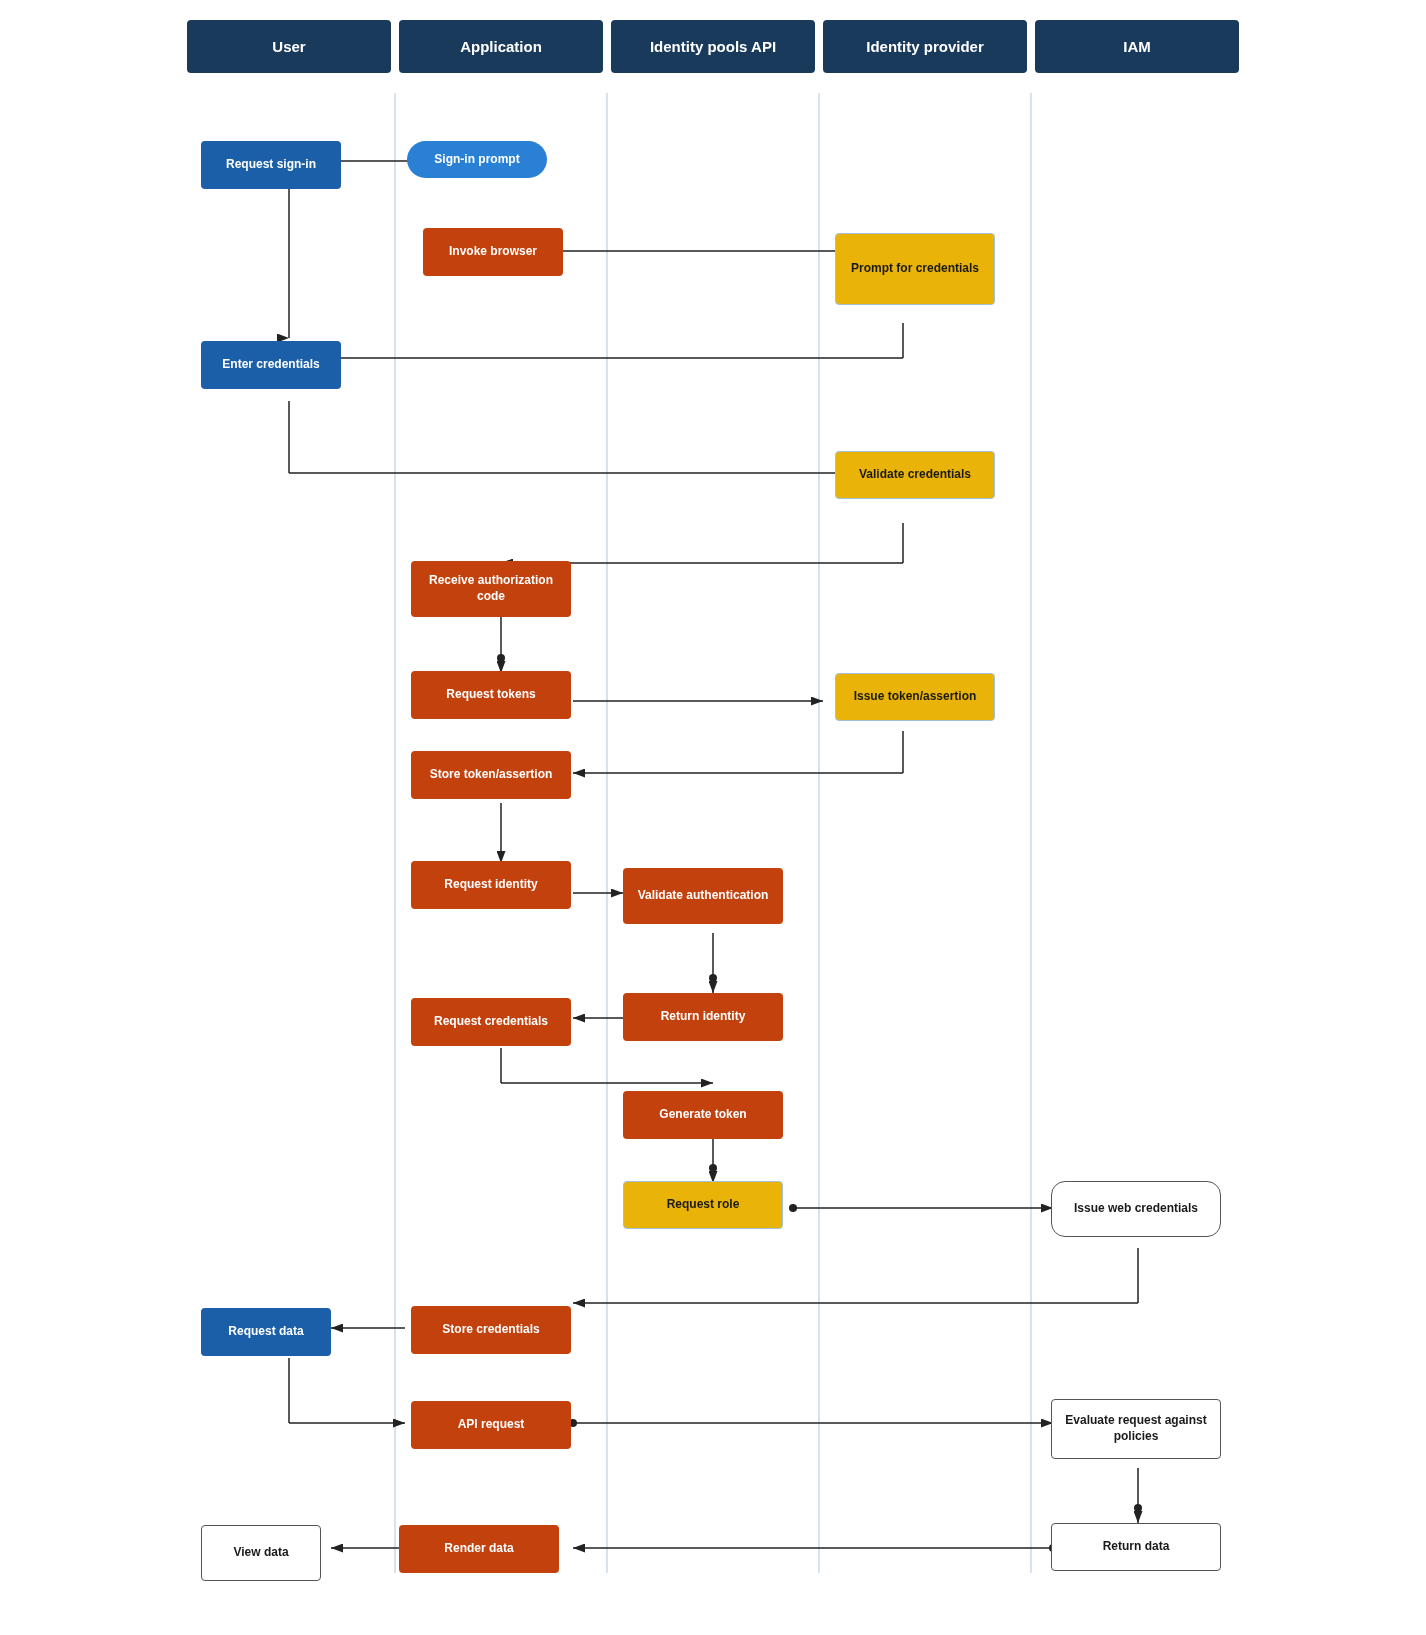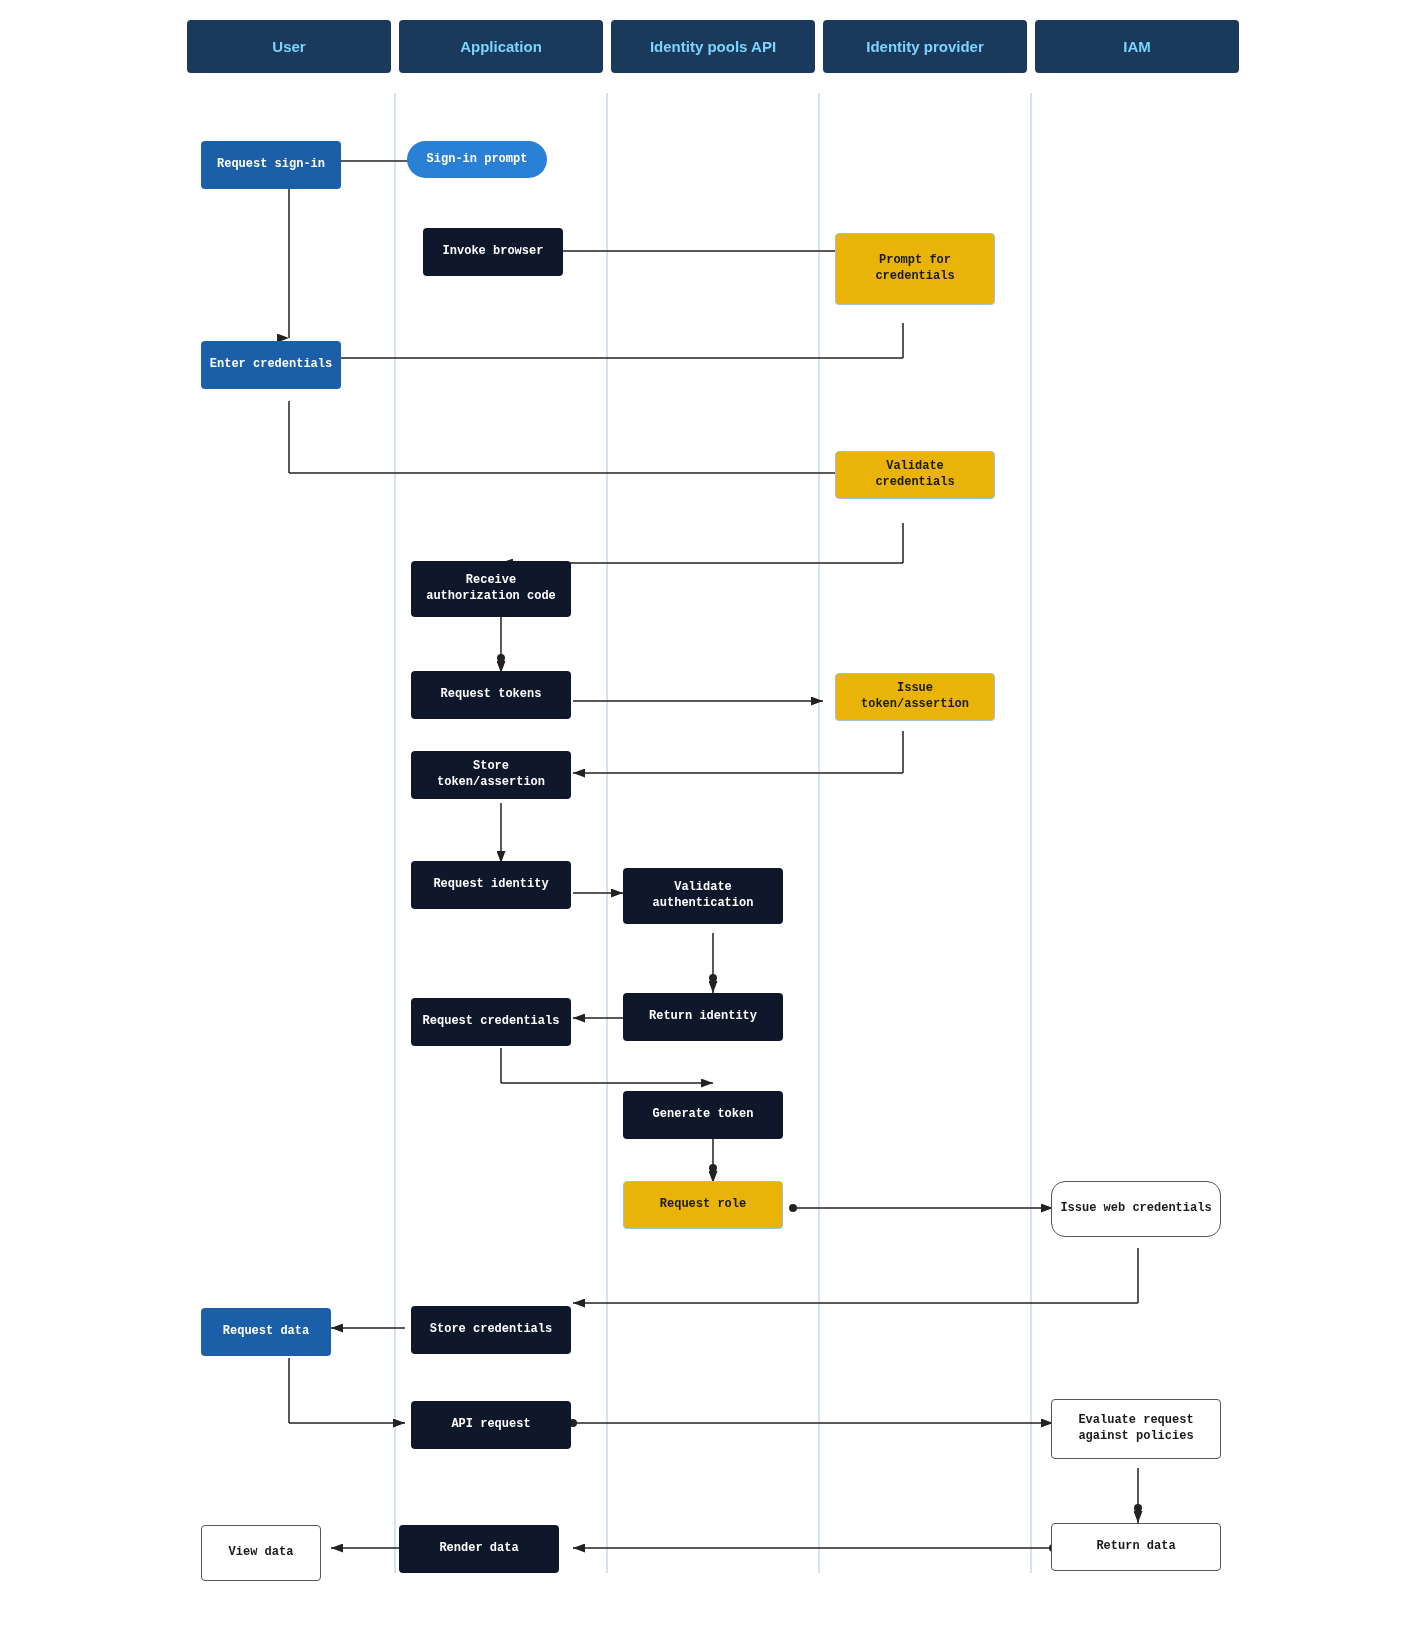--- a/index.html
+++ b/index.html
@@ -21,21 +21,21 @@
     
     .headers {
       display: flex;
       width: 100%;
       margin-bottom: 20px;
     }
 
     .col-header {
       flex: 1;
       background: #1a3a5c;
-      color: #7dd3fc;
+      color: #ffffff;
       font-weight: bold;
       font-size: 15px;
       text-align: center;
       padding: 18px 10px;
       border-radius: 4px;
       margin: 0 4px;
     }
 
     
     .node {
@@ -52,21 +52,21 @@
       white-space: normal;
     }
 
     .node-dark-blue {
       background: #1a5fa8;
       color: #fff;
       border: none;
     }
 
     .node-medium-blue {
-      background: #0f172a;
+      background: #c2410c;
       color: #fff;
       border: none;
     }
 
     .node-light-blue {
       background: #eab308;
       color: #1a1a1a;
       border: 1.5px solid #a0c0e0;
     }
 
@@ -101,21 +101,20 @@
 
     .dot {
       fill: #222;
     }
 
     
     .diagram-inner {
       position: relative;
       width: 1060px;
       height: 1500px;
-      font-family: Liberation Mono, monospace;
     }
   </style>
 </head>
 <body>
 
 <div class="diagram-container">
 
   <div class="headers">
     <div class="col-header">User</div>
     <div class="col-header">Application</div>

